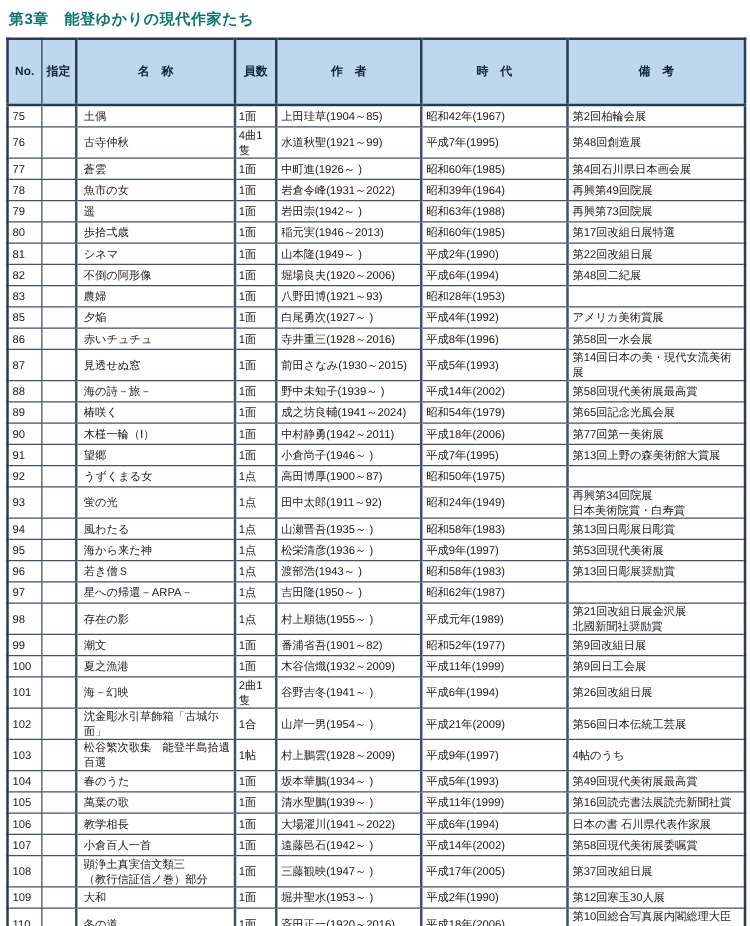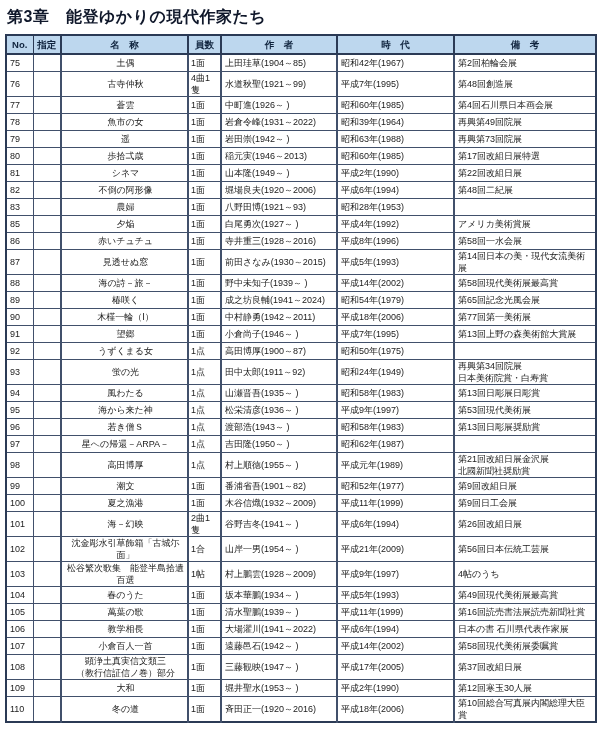--- a/index.html
+++ b/index.html
@@ -3,39 +3,39 @@
 <meta charset="utf-8">
 <style>
   html,body{margin:0;padding:0;background:#ffffff;}
   body{
     width:600px;height:741px;overflow:hidden;
     font-family:"Liberation Sans","DejaVu Sans",sans-serif;
     color:#1b1b1b;
   }
   .page-title{
     padding:7px 0 0 7px;
-    font-size:16px;
+    font-size:12px;
     font-weight:bold;
-    color:#0f172a;
+    color:#0f766e;
     letter-spacing:0.5px;
   }
   table.tbl{
     border-collapse:collapse;
     table-layout:fixed;
     width:590px;
     margin:6px 0 0 5px;
     border:2px solid #2b3a55;
   }
   .tbl th{
     background:#bdd7ee;
     border:1px solid #2b3a55;
     border-bottom:2px solid #2b3a55;
     font-size:9.5px;
     font-weight:bold;
-    padding:3px 2px;
+    padding:20px 2px;
     text-align:center;
     color:#10243e;
     line-height:11px;
   }
   .tbl td{
     border:1px solid #41506b;
     font-size:9px;
     line-height:12px;
     padding:0 3px;
     height:16px;
@@ -46,21 +46,21 @@
   
   col.col-no{width:27px}
   col.col-shitei{width:28px}
   col.col-name{width:127px}
   col.col-count{width:33px}
   col.col-artist{width:116px}
   col.col-era{width:117px}
   col.col-biko{width:142px}
 
   td.col-no{text-align:left;padding-right:4px;}
-  td.col-name{text-align:center;padding-left:5px;}
+  td.col-name{text-align:left;padding-left:5px;}
   td.col-count{text-align:left;padding:0 2px;}
   td.col-artist,td.col-era,td.col-biko{text-align:left;}
 
   
   td.col-name,th.col-name,
   td.col-count,th.col-count,
   td.col-artist,th.col-artist,
   td.col-era,th.col-era,
   td.col-biko,th.col-biko{border-left-width:2px;}
 </style>
@@ -286,21 +286,21 @@
         <td class="col-shitei"></td>
         <td class="col-name">星への帰還－ARPA－</td>
         <td class="col-count">1点</td>
         <td class="col-artist">吉田隆(1950～ )</td>
         <td class="col-era">昭和62年(1987)</td>
         <td class="col-biko"></td>
       </tr>
       <tr>
         <td class="col-no">98</td>
         <td class="col-shitei"></td>
-        <td class="col-name">高田博厚</td>
+        <td class="col-name">存在の影</td>
         <td class="col-count">1点</td>
         <td class="col-artist">村上順徳(1955～ )</td>
         <td class="col-era">平成元年(1989)</td>
         <td class="col-biko">第21回改組日展金沢展
 北國新聞社奨励賞</td>
       </tr>
       <tr>
         <td class="col-no">99</td>
         <td class="col-shitei"></td>
         <td class="col-name">潮文</td>

